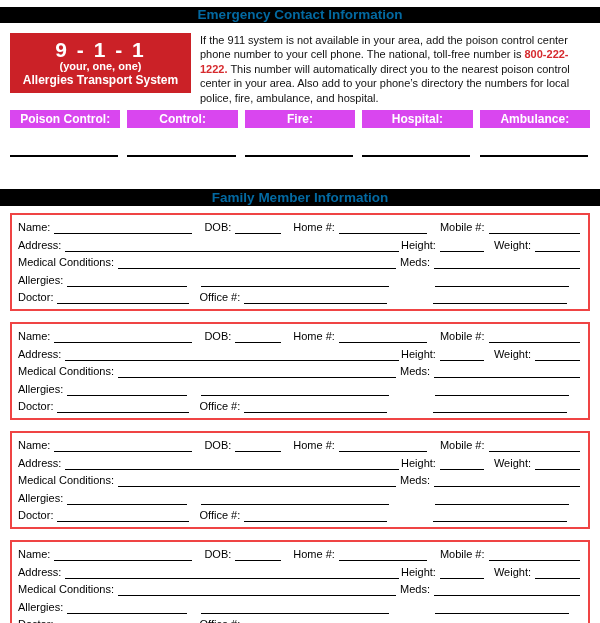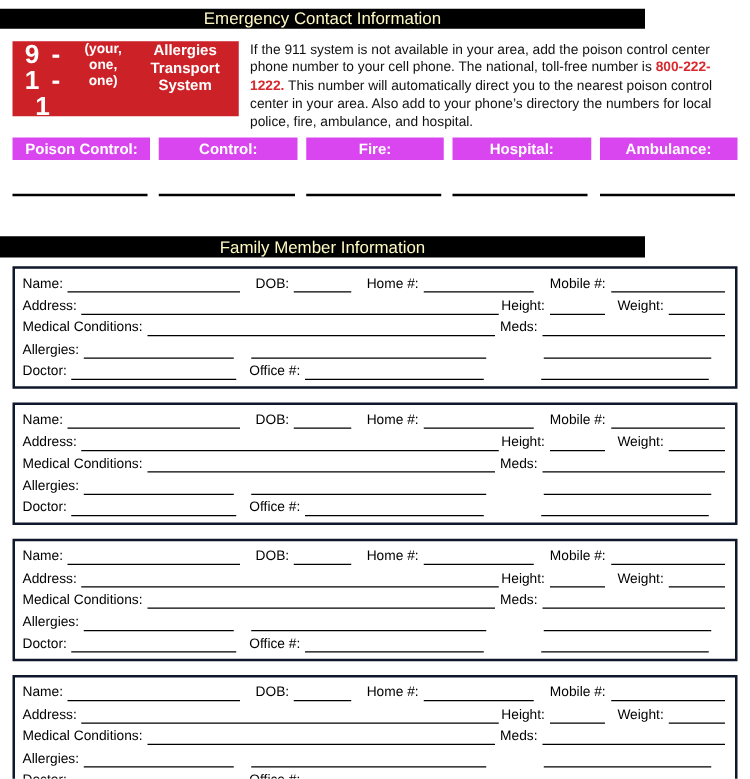--- a/index.html
+++ b/index.html
@@ -1,37 +1,37 @@
 <!DOCTYPE html>
 <html><head>
 <meta charset="utf-8">
 <style>
   * { margin:0; padding:0; box-sizing:border-box; }
   html,body { width:600px; height:623px; background:#fff; overflow:hidden;
               font-family:"Liberation Sans", sans-serif; color:#000; }
 
-  .bar { background:#000; color:#fef9c3; font-weight:normal; text-align:center; width:516px; }
+  .bar { background:#000; color:#0369a1; font-weight:bold; text-align:center; width:600px; }
   .bar.top { margin-top:7px; height:16px; line-height:16px; font-size:13.5px; }
   .bar.family { margin-top:32px; height:17px; line-height:17px; font-size:13.5px; }
 
   .top-section { display:flex; margin:10px 4px 0 10px; min-height:75px; }
   .red-box { width:181px; height:60px; background:#cb2127; color:#fff; text-align:center;
-             display:flex; justify-content:center; flex:none; }
+             display:flex; flex-direction:column; justify-content:center; flex:none; }
   .red-box .num { font-size:21px; font-weight:bold; letter-spacing:2px; line-height:21px; }
   .red-box .words { font-size:11px; font-weight:bold; line-height:13px; }
   .red-box .caption { font-size:12px; font-weight:bold; line-height:14px; }
   .intro { margin-left:9px; width:399px; font-size:11px; line-height:14.4px; color:#111; }
   .intro .phone { color:#d62a2e; font-weight:bold; }
 
   .contacts-row { margin:2px 10px 0 10px; display:grid; grid-template-columns:repeat(5,1fr); column-gap:7px; }
   .contact-box { height:18px; line-height:18px; background:#d946ef; color:#fff; font-weight:bold;
                  font-size:12px; text-align:center; }
   .contact-line { margin-top:27px; border-bottom:2px solid #000; width:98%; }
 
-  .member { margin:7px 10px 0 10px; height:98px; border:2px solid #0f172a;
+  .member { margin:7px 10px 0 10px; height:98px; border:2px solid #ef4444;
             padding:4px 8px 5px 6px; display:flex; flex-direction:column;
             justify-content:space-between; }
   .member + .member { margin-top:11px; }
   .frow { display:flex; align-items:flex-end; height:15px; font-size:11px; }
   .lbl { white-space:nowrap; padding-right:4px; line-height:13px; }
   .bl { border-bottom:1.5px solid #000; height:10px; display:inline-block; flex:none; }
   .w138{width:138px} .w46{width:46px} .w88{width:88px} .w120{width:120px}
   .w188{width:188px} .w134{width:134px} .w132{width:132px} .w143{width:143px}
   .w44{width:44px} .w45{width:45px} .w146{width:146px}
   .grow{flex:1 1 auto}

